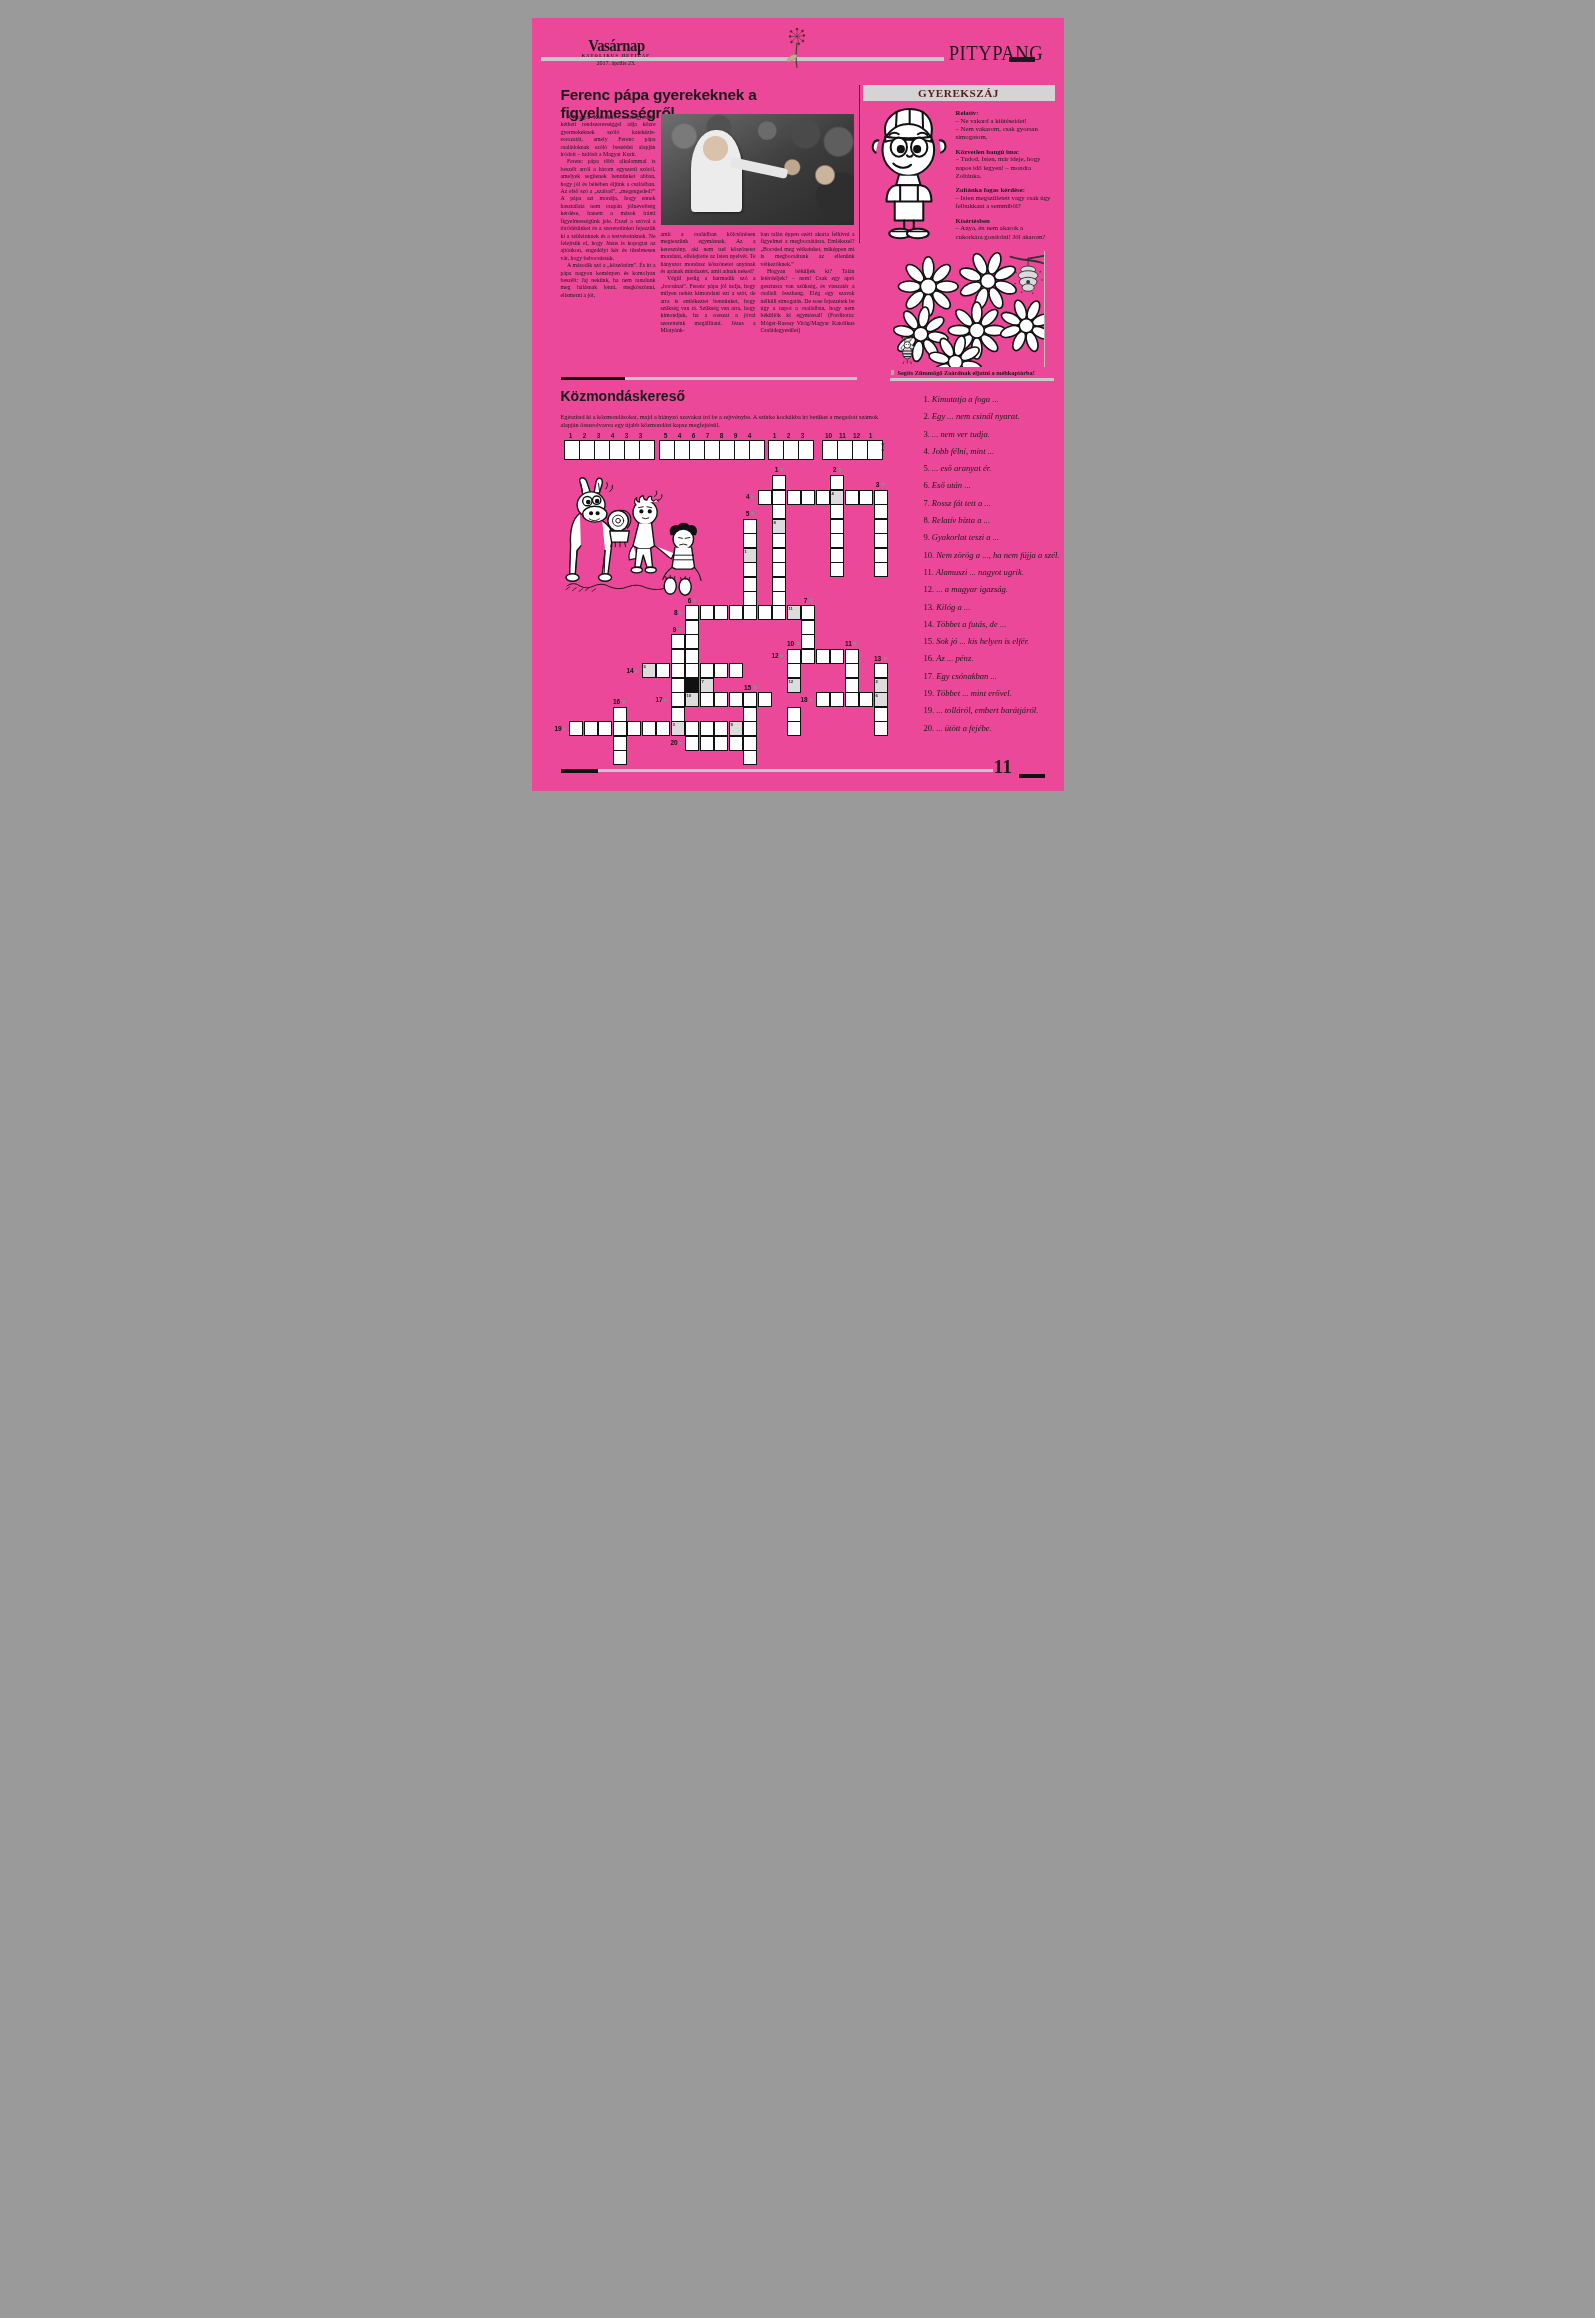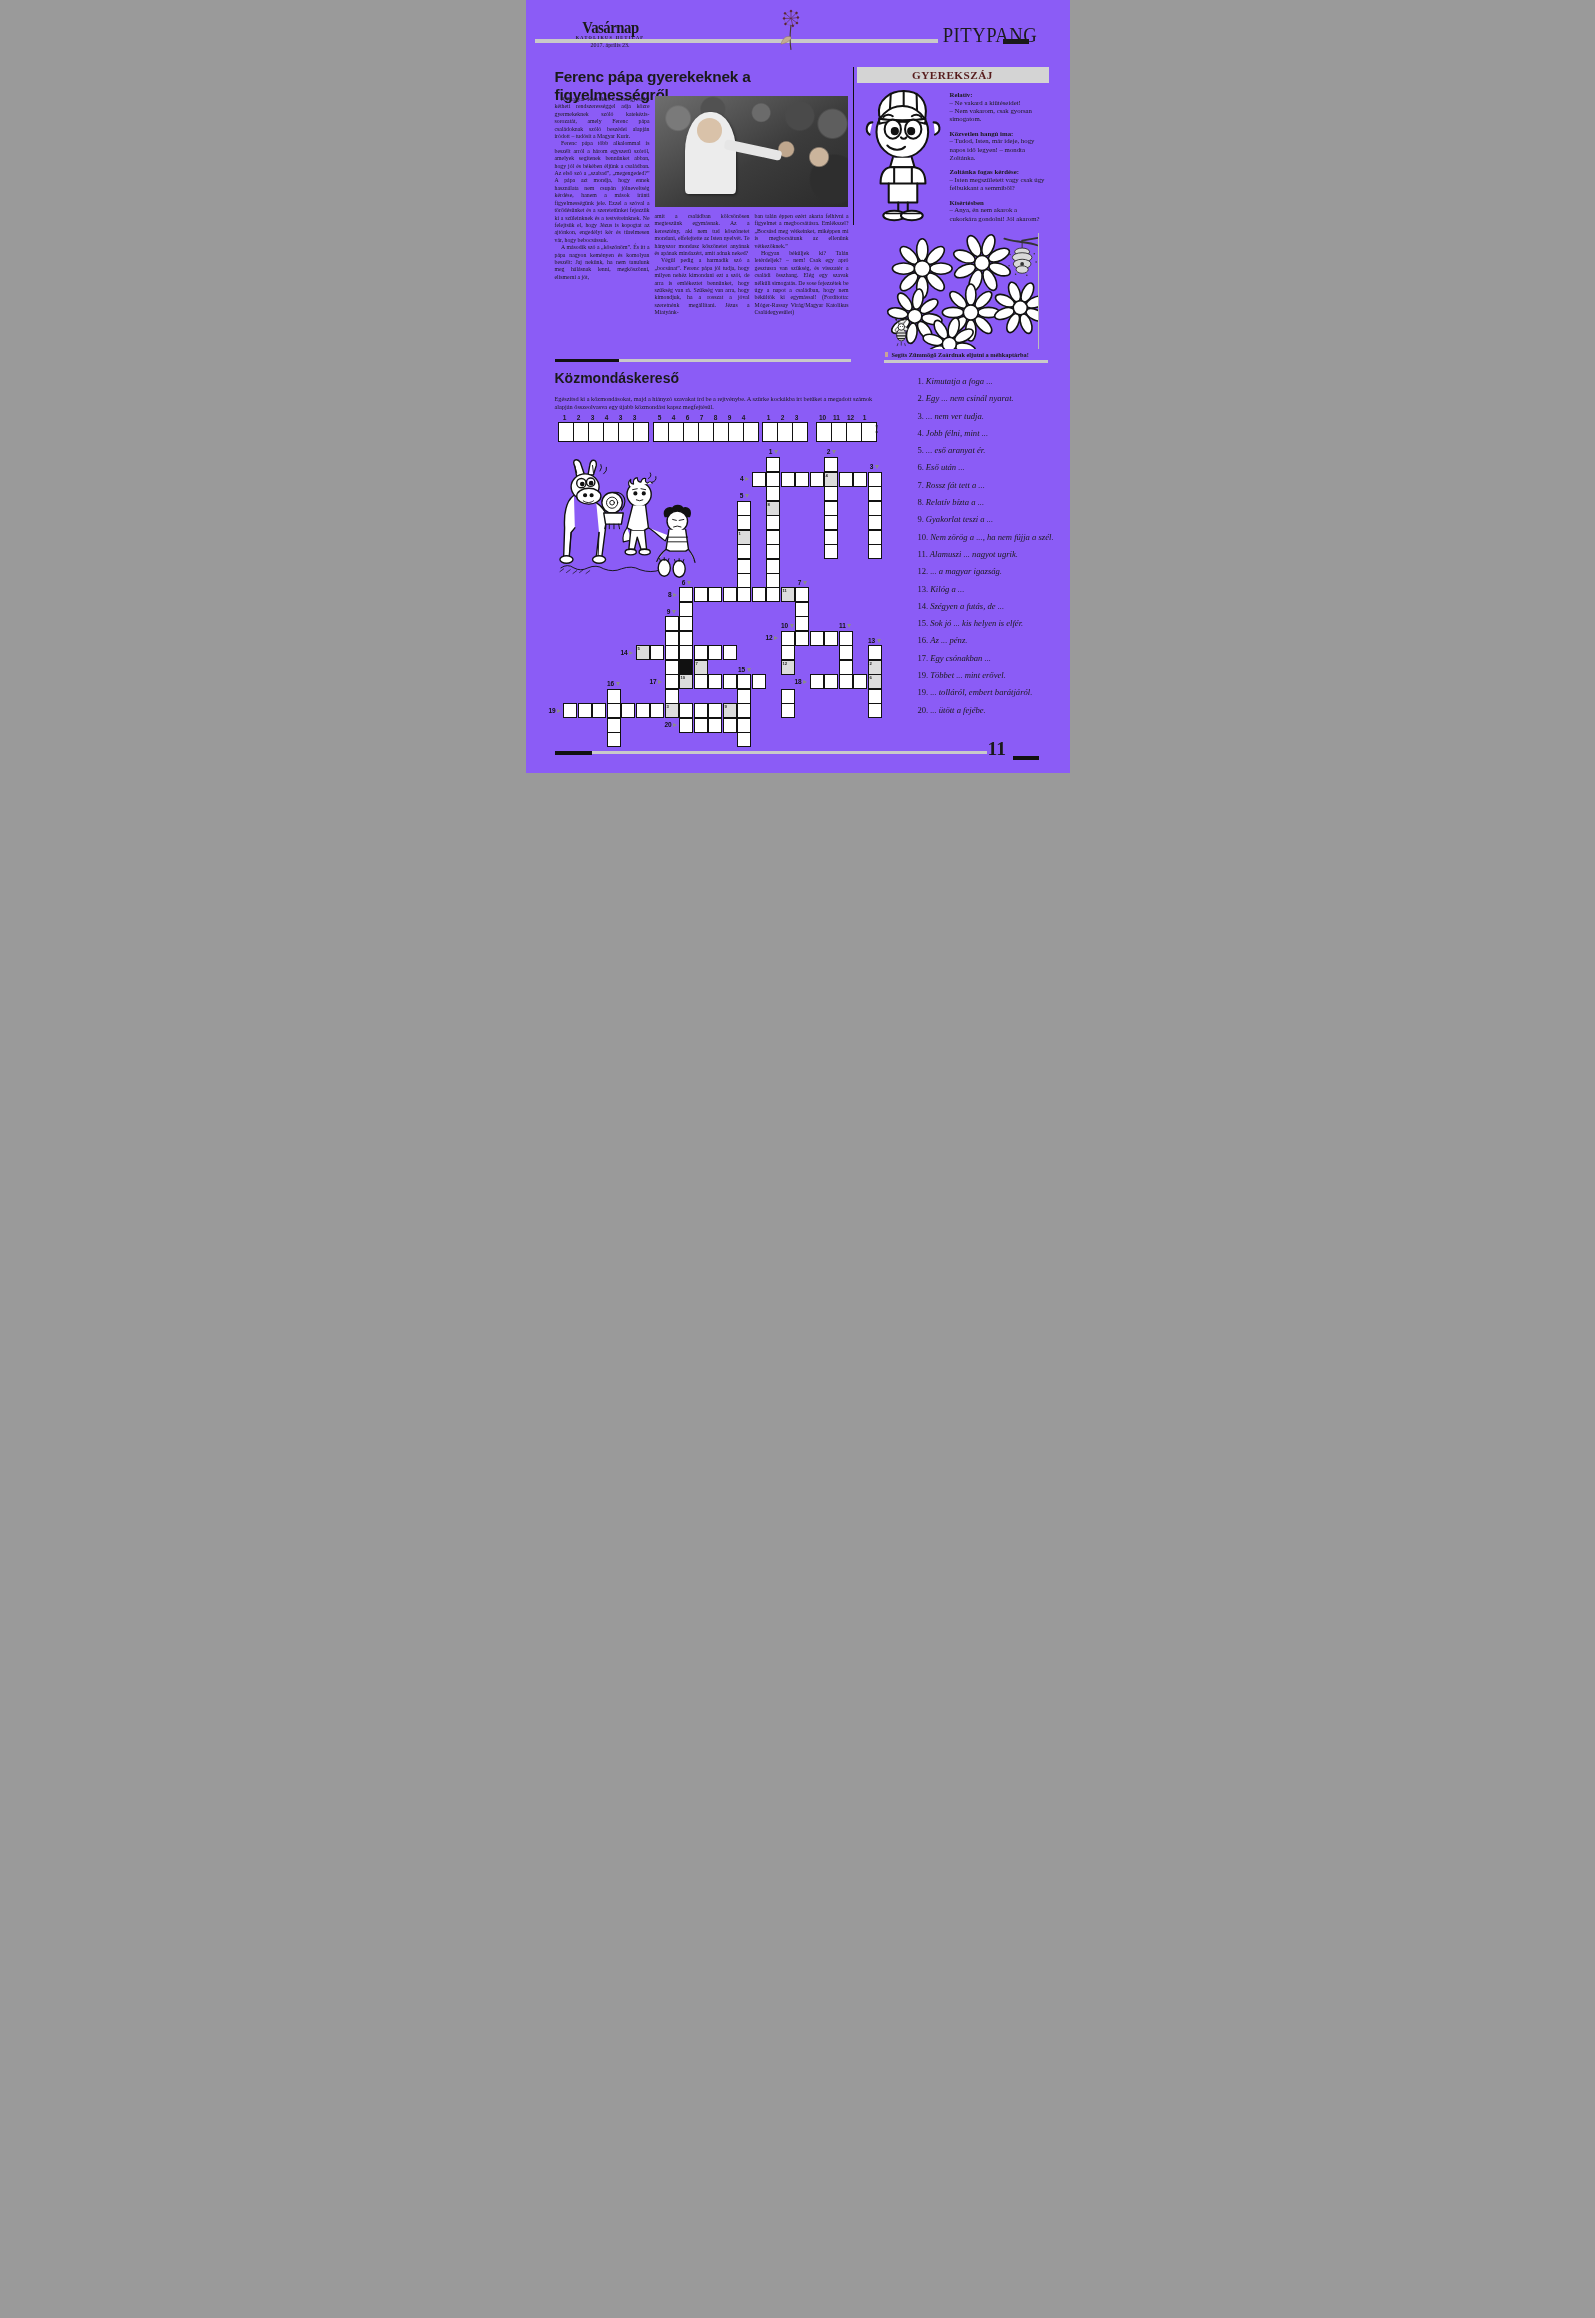--- a/index.html
+++ b/index.html
@@ -1,17 +1,17 @@
 <!DOCTYPE html>
 <html style="font-size:7.5px"><head>
 <meta charset="utf-8">
 <style>
   html,body{margin:0;padding:0;background:#9a9a9a;}
-  #page{position:relative;width:532px;height:773px;background:#8b5cf6;margin:0 auto;overflow:hidden;
-        font-family:"Liberation Serif",serif;color:#1a1a1a;padding-left:12px;}
+  #page{position:relative;width:532px;height:773px;background:#ec4899;margin:18px auto;overflow:hidden;
+        font-family:"Liberation Serif",serif;color:#1a1a1a;}
   .abs{position:absolute;}
   
   #hdr-gray{left:9.3px;top:39px;width:403px;height:4.2px;background:#c9c9c9;}
   #hdr-black{left:477px;top:39px;width:26px;height:4.7px;background:#1a1a1a;}
   #logo{left:40px;top:20.6px;width:89px;text-align:center;}
   #logo .t{font-family:"Liberation Serif",serif;font-weight:700;font-size:16px;letter-spacing:-0.5px;line-height:14px;transform:scaleX(.92);}
   #logo .s{font-size:4.2px;letter-spacing:1.4px;font-weight:700;margin-top:0.9px;}
   #logo .d{font-size:6px;margin-top:1.4px;font-family:"Liberation Serif",serif;}
   #pity{left:411px;top:24px;width:107px;text-align:center;font-family:"Liberation Serif",serif;
         font-size:18.7px;letter-spacing:0.5px;transform:scaleY(1.12);color:#1c1c1c;}
@@ -667,21 +667,21 @@
       <div class="clue"><span class="cn">4.</span><span class="ct">Jobb félni, mint ...</span></div>
       <div class="clue"><span class="cn">5.</span><span class="ct">... eső aranyat ér.</span></div>
       <div class="clue"><span class="cn">6.</span><span class="ct">Eső után ...</span></div>
       <div class="clue"><span class="cn">7.</span><span class="ct">Rossz fát tett a ...</span></div>
       <div class="clue"><span class="cn">8.</span><span class="ct">Relatív bízta a ...</span></div>
       <div class="clue"><span class="cn">9.</span><span class="ct">Gyakorlat teszi a ...</span></div>
       <div class="clue"><span class="cn">10.</span><span class="ct">Nem zörög a ..., ha nem fújja a szél.</span></div>
       <div class="clue"><span class="cn">11.</span><span class="ct">Alamuszi ... nagyot ugrik.</span></div>
       <div class="clue"><span class="cn">12.</span><span class="ct">... a magyar igazság.</span></div>
       <div class="clue"><span class="cn">13.</span><span class="ct">Kilóg a ...</span></div>
-      <div class="clue"><span class="cn">14.</span><span class="ct">Szégyen a futás, de ...</span></div>
+      <div class="clue"><span class="cn">14.</span><span class="ct">Többet a futás, de ...</span></div>
       <div class="clue"><span class="cn">15.</span><span class="ct">Sok jó ... kis helyen is elfér.</span></div>
       <div class="clue"><span class="cn">16.</span><span class="ct">Az ... pénz.</span></div>
       <div class="clue"><span class="cn">17.</span><span class="ct">Egy csónakban ...</span></div>
       <div class="clue"><span class="cn">19.</span><span class="ct">Többet ... mint erővel.</span></div>
       <div class="clue"><span class="cn">19.</span><span class="ct">... tolláról, embert barátjáról.</span></div>
       <div class="clue"><span class="cn">20.</span><span class="ct">... ütött a fejébe.</span></div>
     </div>
 
   <div class="abs" id="ft-b1"></div>
   <div class="abs" id="ft-g"></div>

